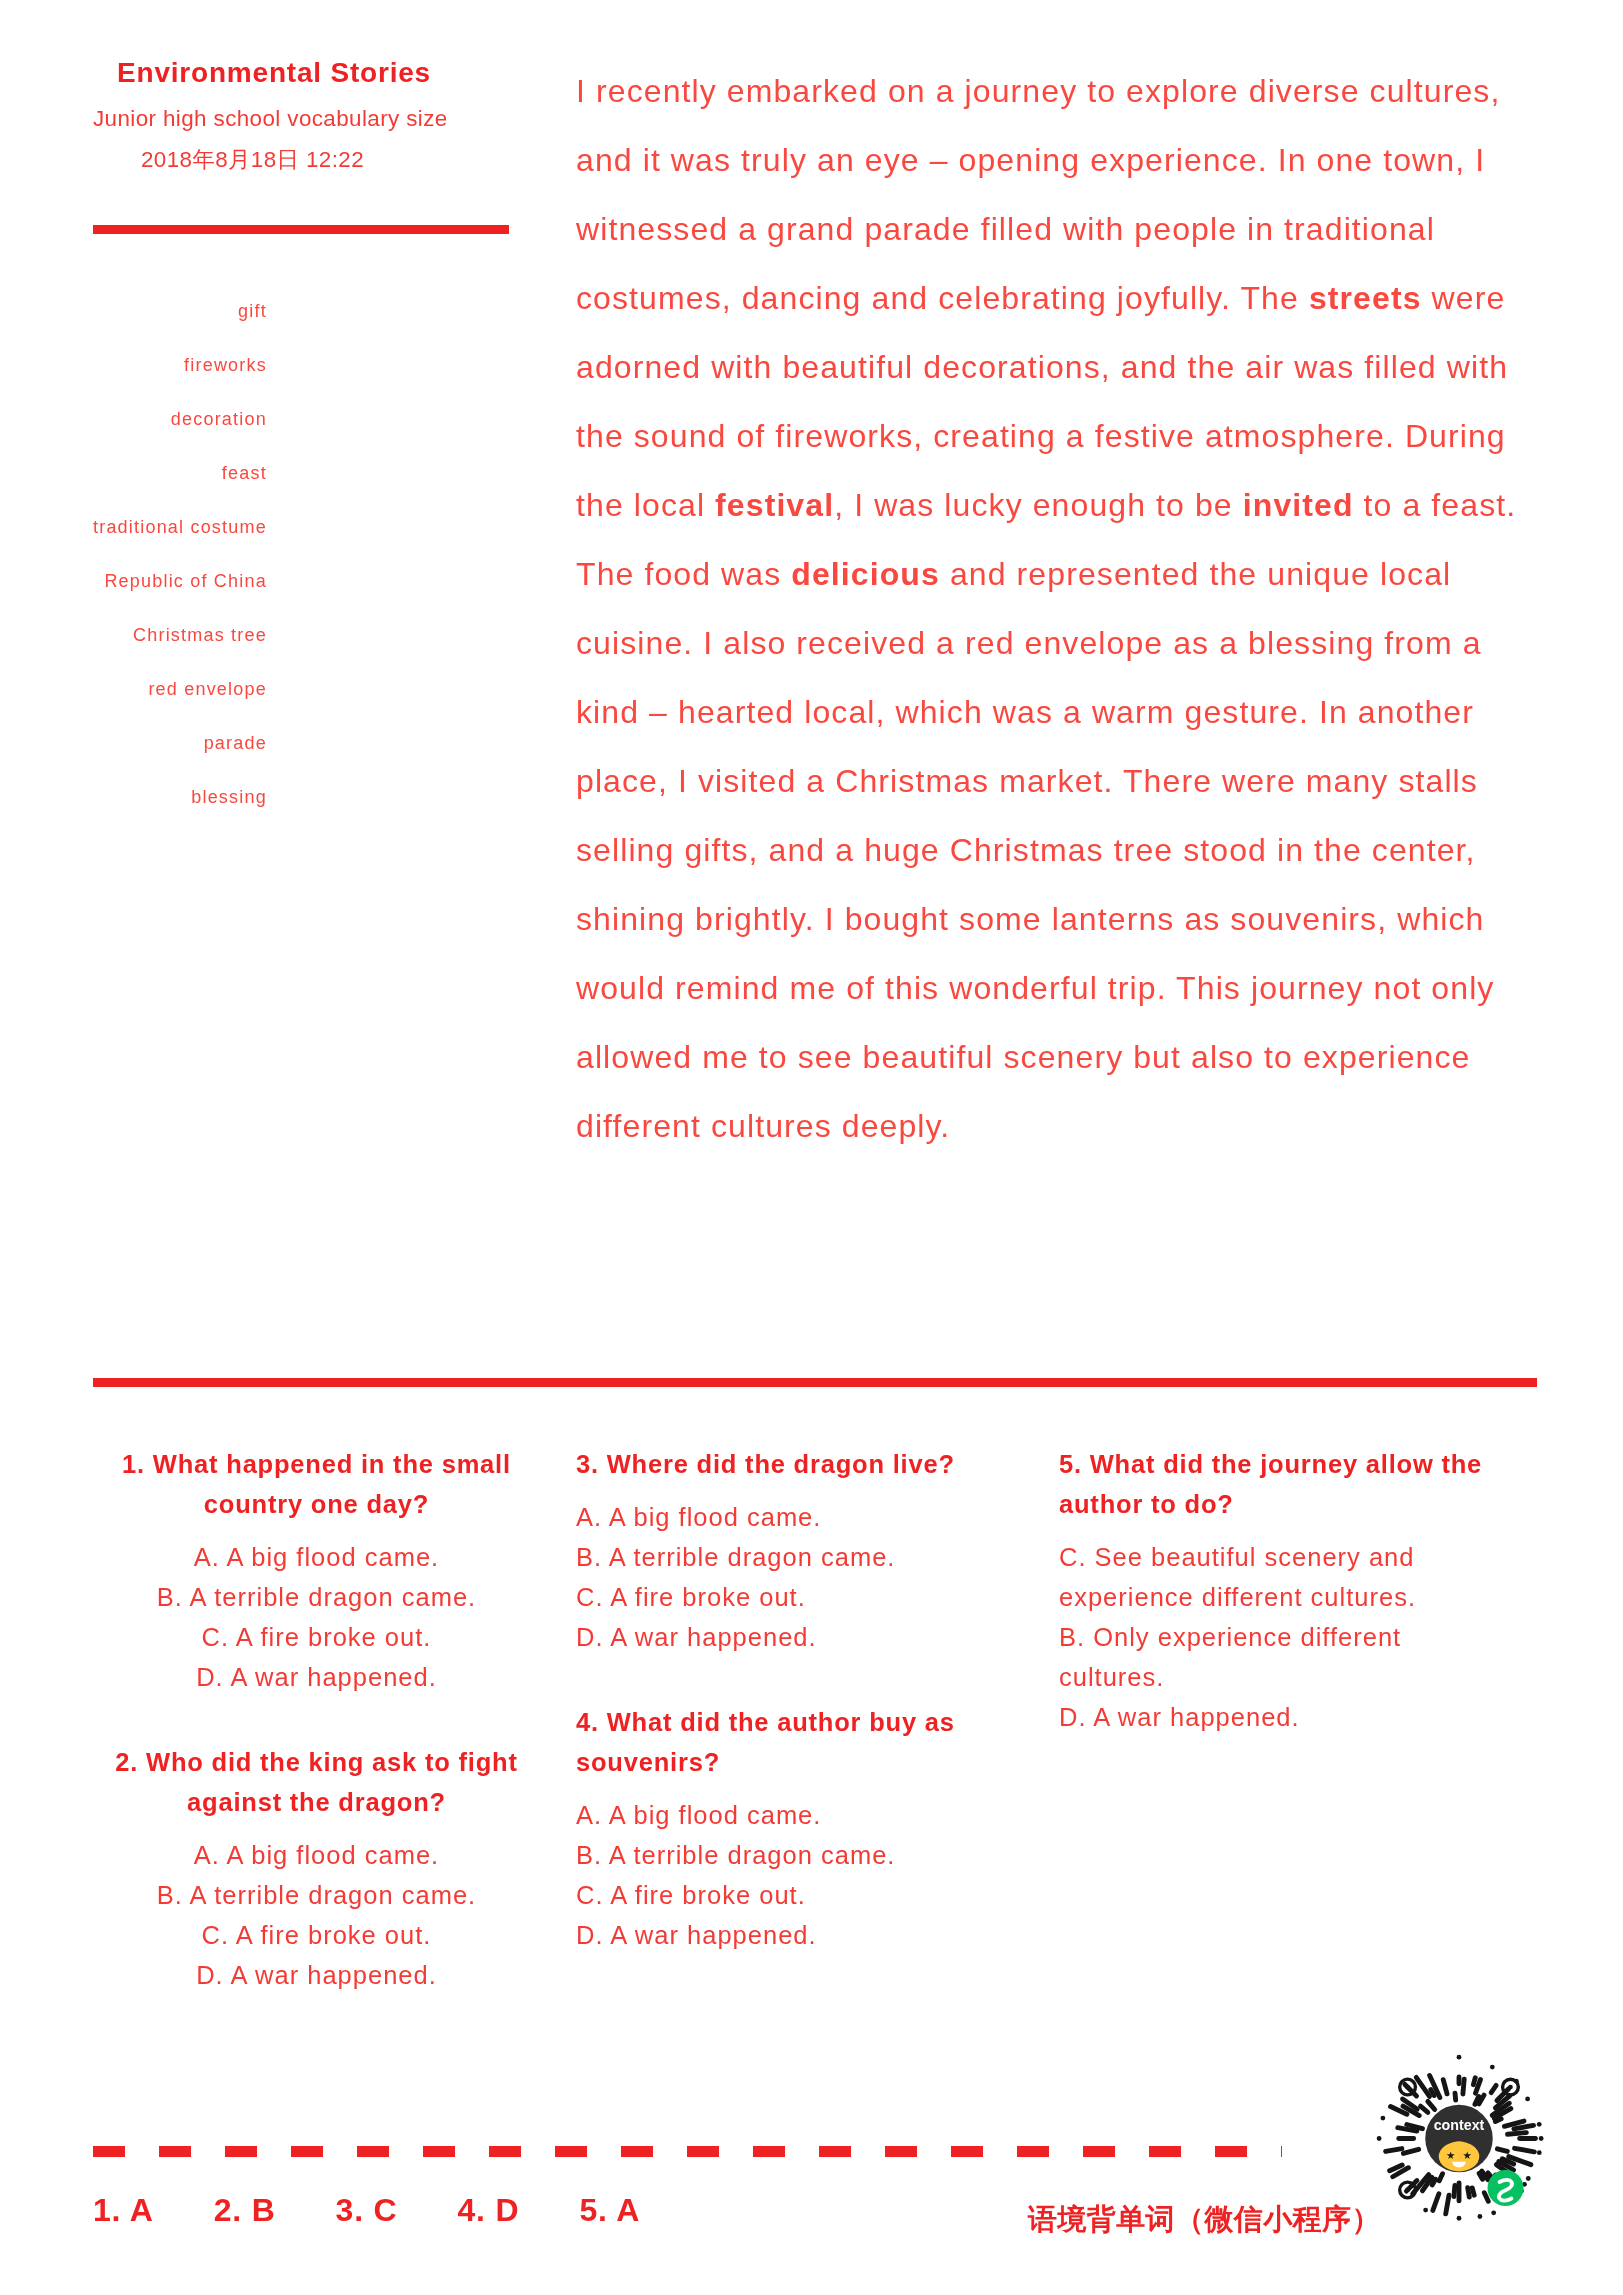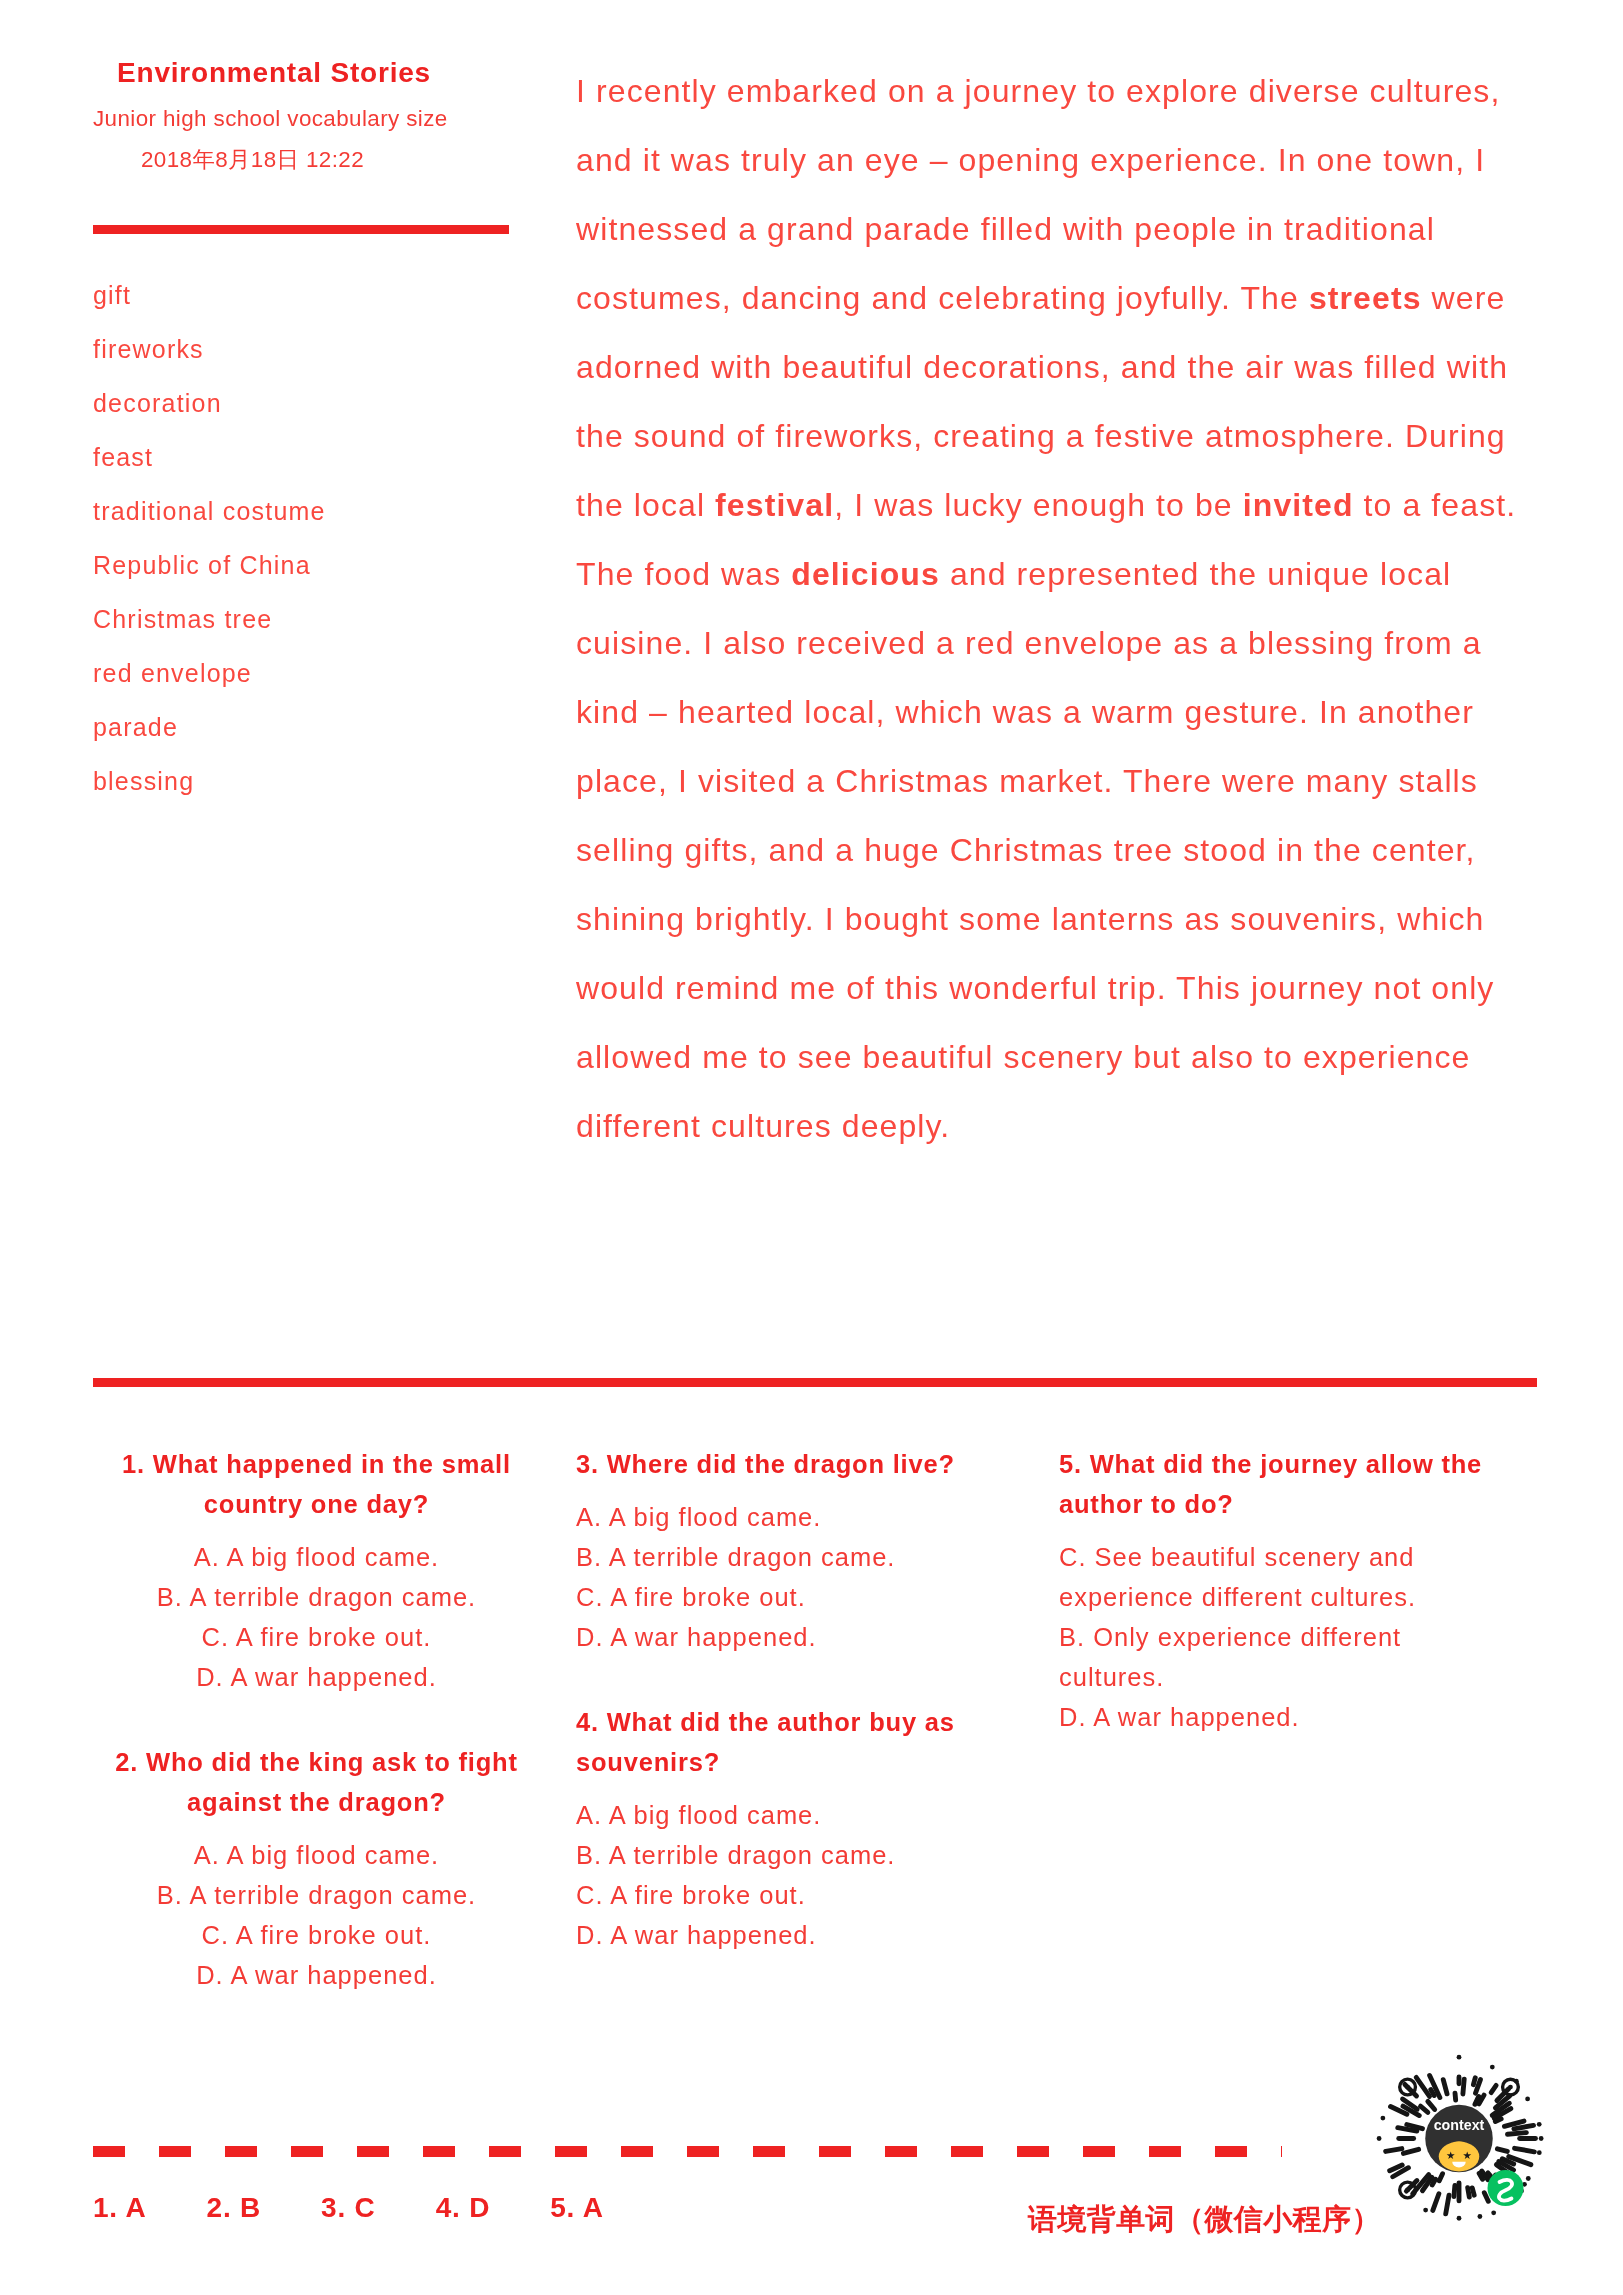--- a/index.html
+++ b/index.html
@@ -9,37 +9,37 @@
     --accent:#ee2222;--option-red:#f33b35;--passage-red:#f9483f;--qr-green:#07c160;--face-yellow:#ffc63e;--qr-ink:#151515;
   }
   .abs{position:absolute;}
   
   #header{left:93px;top:57px;}
   #page-title{font-size:28px;font-weight:600;letter-spacing:0.8px;color:var(--accent);margin-left:24px;}
   #page-subtitle{margin-top:17px;font-size:22.4px;letter-spacing:0.4px;color:var(--option-red);}
   #page-datetime{margin-top:12.4px;font-size:22.4px;letter-spacing:0.4px;color:var(--option-red);margin-left:48px;}
   #header-rule{left:93px;top:225px;width:416px;height:8.5px;background:var(--accent);}
   
-  #wordlist{left:93px;top:268px;color:var(--passage-red);font-size:25px;letter-spacing:1.2px;}
+  #wordlist{left:93px;top:284px;color:var(--passage-red);font-size:18px;letter-spacing:1.2px;text-align:right;}
   #wordlist .word{height:54px;line-height:54px;white-space:nowrap;}
   
   #passage{left:576px;top:57px;width:970px;font-size:32px;line-height:69px;letter-spacing:1.1px;color:var(--passage-red);}
   #passage b{font-weight:700;}
   
   #section-divider{left:93px;top:1378px;width:1444px;height:8.5px;background:var(--accent);}
   
   .qcol{position:absolute;top:1444px;width:447px;}
   #qcol0{left:93px;text-align:center;} #qcol1{left:576px;} #qcol2{left:1059px;}
   .question{margin-bottom:45px;}
   .qtitle{font-size:25.5px;font-weight:700;line-height:40px;letter-spacing:0.8px;color:var(--accent);margin-bottom:13px;}
   .opt{font-size:25.5px;line-height:40px;letter-spacing:1px;color:var(--option-red);}
   
   #cut-line{left:93px;top:2146px;width:1189px;height:10.8px;
     background:repeating-linear-gradient(90deg,var(--accent) 0 32px,transparent 32px 66px);}
-  #answers{left:93px;top:2192px;display:flex;gap:60px;font-size:28px;font-weight:700;letter-spacing:0.8px;color:var(--accent);}
+  #answers{left:93px;top:2192px;display:flex;gap:60px;font-size:32px;font-weight:700;letter-spacing:0.8px;color:var(--accent);}
   #promo{left:1028px;top:2200px;font-size:29px;font-weight:700;letter-spacing:0.4px;color:var(--accent);white-space:nowrap;}
   #qr{left:1374px;top:2050px;width:182px;height:195px;}
 </style>
 </head>
 <body style="--accent: #ee2222; --option-red: #f33b35; --passage-red: #f9483f; --qr-green: #07c160; --face-yellow: #ffc63e; --qr-ink: #151515;">
 
 <div class="abs" id="header">
   <div id="page-title">Environmental Stories</div>
   <div id="page-subtitle">Junior high school vocabulary size</div>
   <div id="page-datetime">2018年8月18日 12:22</div>

